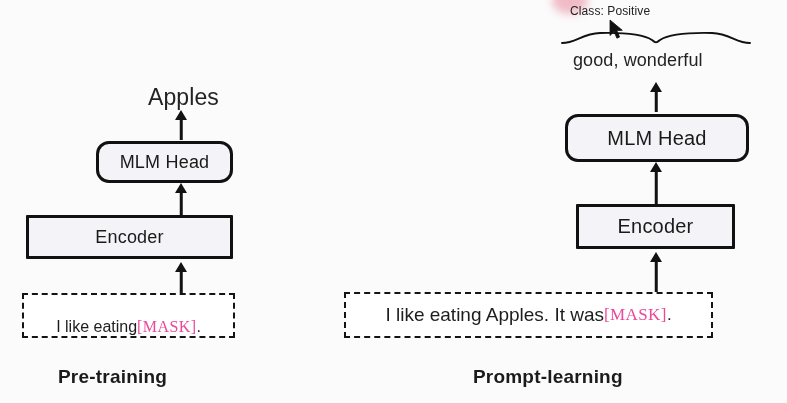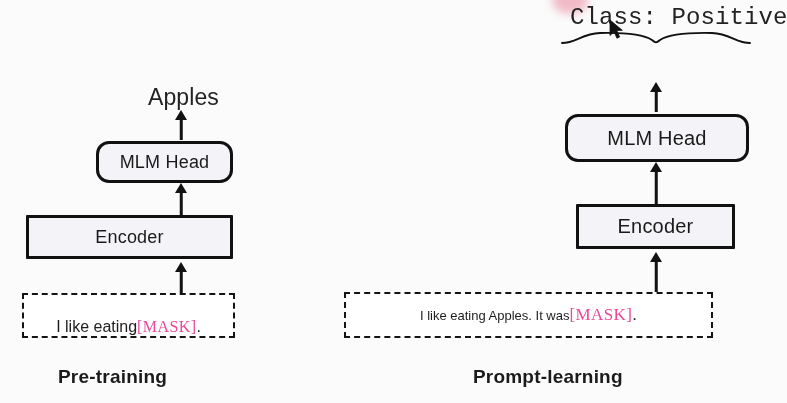--- a/index.html
+++ b/index.html
@@ -132,35 +132,36 @@
   </div>
 
   <div class="dashed-box" style="left:22px; top:293px; width:213px; height:45px;align-items:flex-end;">
     <span class="sentence" style="font-size:16px;">I like eating </span>
       <span class="mask-token" style="font-size:16px;">[MASK]</span>
       <span class="sentence" style="font-size:16px;">.</span>
   </div>
 
   <div class="col-title" style="left:58px; top:366px;">Pre-training</div>
 
-  <div class="plain-text" style="left:570px; top:4px; font-size:24px;font-family:Liberation Mono, monospace;">Class: Positive</div>
+  <div class="plain-text" style="left:570px; top:4px; font-size:12px;">Class: Positive</div>
 
   <div class="cursor" style="left:609px; top:19px; width:18px; height:22px;">
     <svg width="18" height="22" viewBox="0 0 18 22">
       <path d="M1 1 L1 16.5 L5.1 12.6 L7.9 19.2 L10.6 18.0 L7.8 11.6 L13.3 11.3 Z" fill="#111111" stroke="#111111" stroke-width="0.8" stroke-linejoin="round"></path>
     </svg>
   </div>
 
   <div class="brace" style="left:560px; top:28px; width:192px; height:18px;">
     <svg width="192" height="18" viewBox="0 0 192 18" preserveAspectRatio="none">
       <path d="M2,15 C16,15 22,5.5 40,5 C62,4.5 82,5.5 92,12 C94,13.8 95,14.4 96,14.4
                C97,14.4 98,13.8 100,12 C110,5.5 130,4.5 152,5 C170,5.5 176,15 190,15" fill="none" stroke="#111111" stroke-width="1.9" stroke-linecap="round"></path>
     </svg>
   </div>
 
+  <div class="plain-text" style="left:573px; top:50px; font-size:18px;">good, wonderful</div>
 
   <div class="arrow" style="left:643px; top:82px; width:26px; height:30px;">
     <div class="head"></div>
     <div class="shaft" style="top:9px; height:21px;"></div>
   </div>
 
   <div class="box rounded" style="left:565px; top:114px; width:184px; height:48px; font-size:20px;">MLM Head</div>
 
   <div class="arrow" style="left:643px; top:162px; width:26px; height:42px;">
     <div class="head"></div>
@@ -168,20 +169,20 @@
   </div>
 
   <div class="box sharp" style="left:576px; top:204px; width:159px; height:45px; font-size:20px;">Encoder</div>
 
   <div class="arrow" style="left:643px; top:252px; width:26px; height:42px;">
     <div class="head"></div>
     <div class="shaft" style="top:9px; height:33px;"></div>
   </div>
 
   <div class="dashed-box" style="left:344px; top:292px; width:369px; height:46px;">
-    <span class="sentence" style="font-size:13px;">I like eating Apples. It was </span>
+    <span class="sentence" style="font-size:19px;">I like eating Apples. It was </span>
       <span class="mask-token" style="font-size:17px;">[MASK]</span>
       <span class="sentence" style="font-size:17px;">.</span>
   </div>
 
   <div class="col-title" style="left:473px; top:366px;">Prompt-learning</div>
 
 </div>
 
 </body></html>

